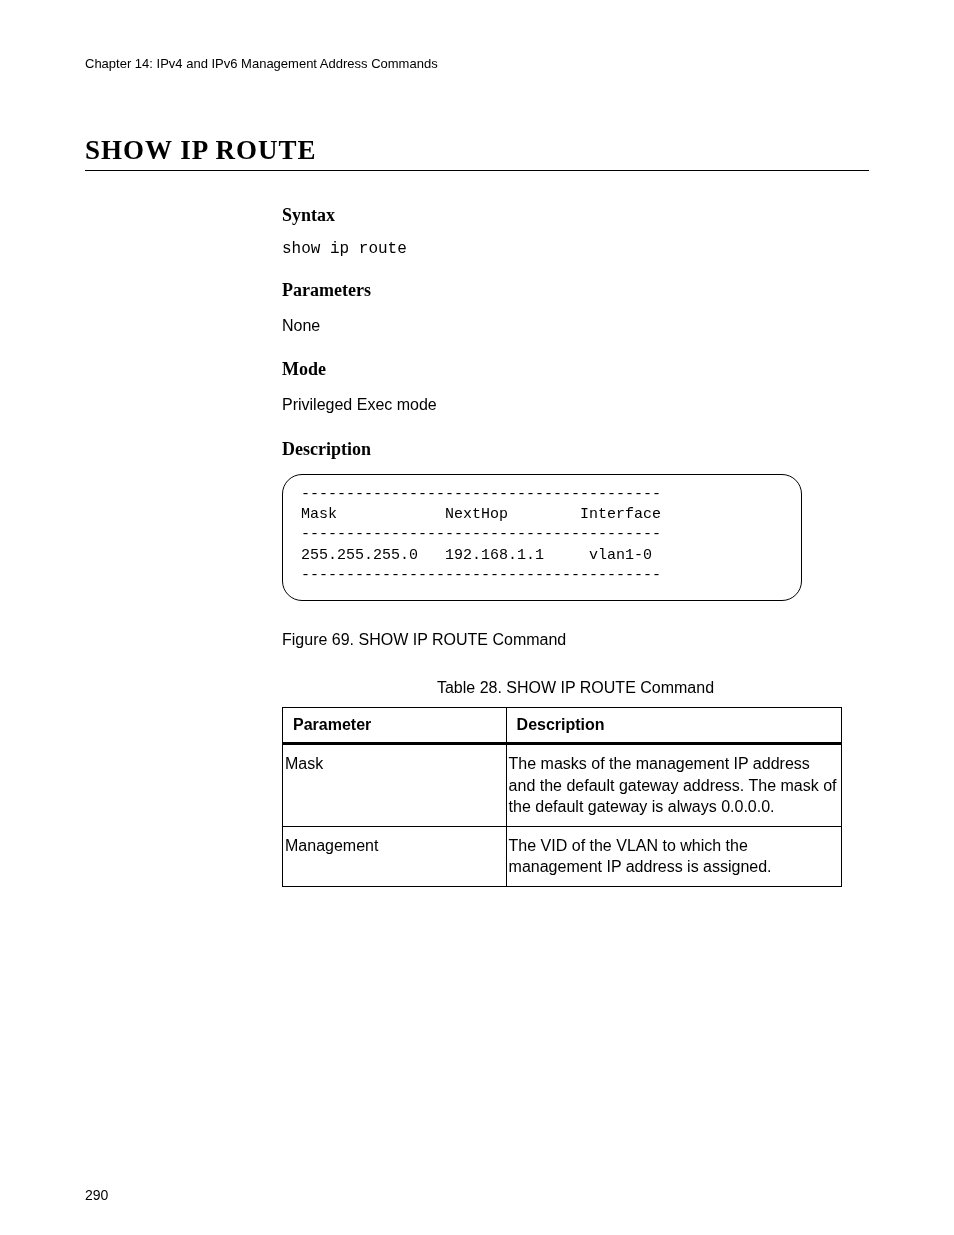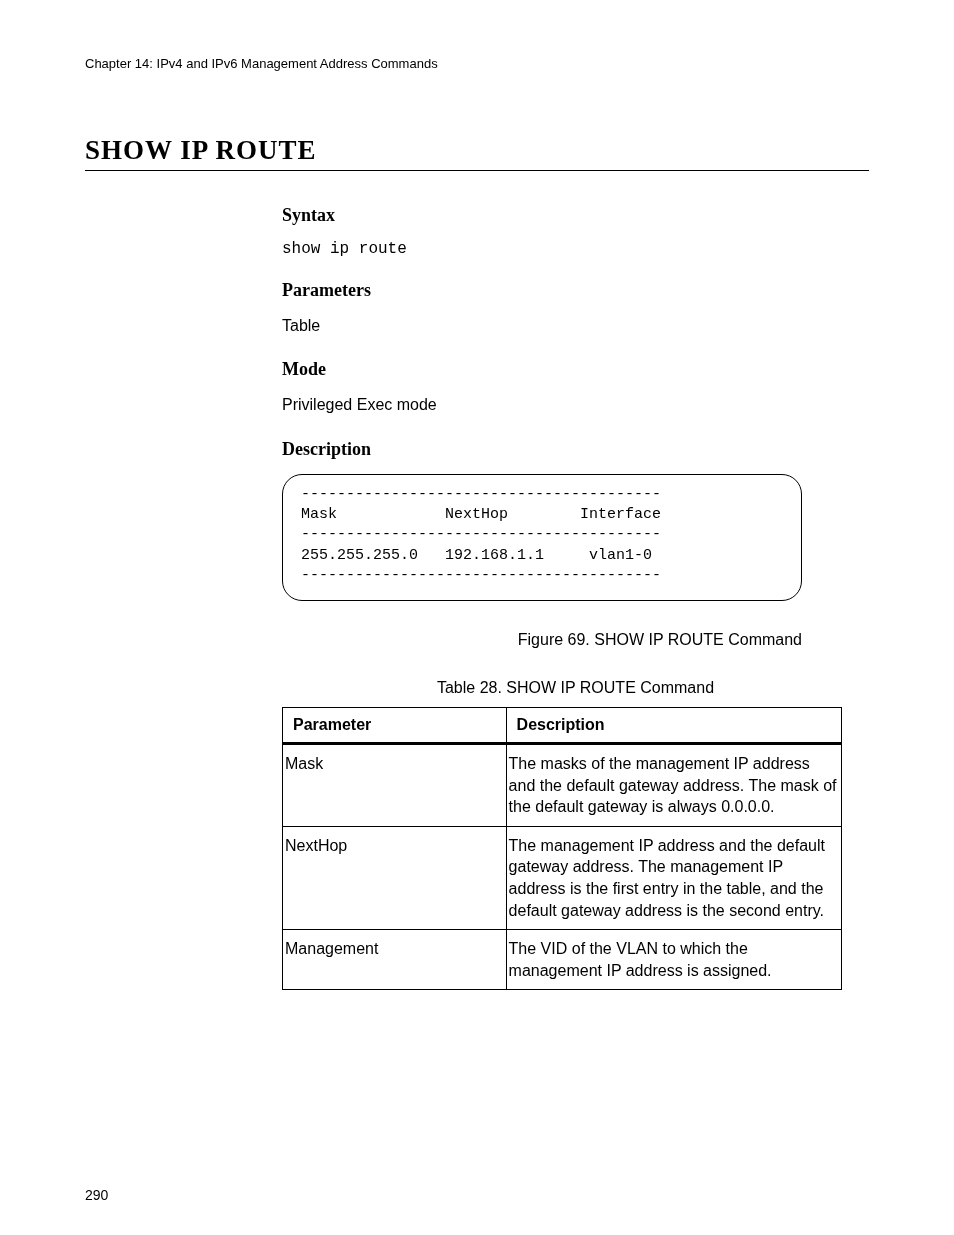--- a/index.html
+++ b/index.html
@@ -51,21 +51,21 @@
       padding: 10px 18px 14px 18px;
       width: 520px;
       font-family: "Courier New", monospace;
       font-size: 15px;
       white-space: pre;
       line-height: 1.35;
       margin-bottom: 30px;
     }
     .figure-caption {
       font-size: 16px;
-      text-align: right;
+      text-align: left;
       width: 520px;
       margin-bottom: 18px;
     }
     .table-caption {
       font-size: 16px;
       text-align: center;
       margin-bottom: 10px;
       margin-top: 30px;
     }
     table.param-table {
@@ -101,21 +101,21 @@
 <div class="chapter-header">Chapter 14: IPv4 and IPv6 Management Address Commands</div>
 
 <div class="page-title">SHOW IP ROUTE</div>
 
 <div class="content">
 
   <div class="section-heading">Syntax</div>
   <div class="syntax-code">show ip route</div>
 
   <div class="section-heading">Parameters</div>
-  <div class="body-text">Table</div>
+  <div class="body-text">None</div>
 
   <div class="section-heading">Mode</div>
   <div class="body-text">Privileged Exec mode</div>
 
   <div class="section-heading">Description</div>
 
   <div class="terminal-box">----------------------------------------
 Mask            NextHop        Interface
 ----------------------------------------
 255.255.255.0   192.168.1.1     vlan1-0
@@ -132,24 +132,20 @@
         <th>Parameter</th>
         <th>Description</th>
       </tr>
     </thead>
     <tbody>
       <tr>
         <td class="col-param">Mask</td>
         <td class="col-desc">The masks of the management IP address and the default gateway address. The mask of the default gateway is always 0.0.0.0.</td>
       </tr>
       <tr>
-        <td class="col-param">NextHop</td>
-        <td class="col-desc">The management IP address and the default gateway address. The management IP address is the first entry in the table, and the default gateway address is the second entry.</td>
-      </tr>
-      <tr>
         <td class="col-param">Management</td>
         <td class="col-desc">The VID of the VLAN to which the management IP address is assigned.</td>
       </tr>
     </tbody>
   </table>
 
 </div>
 
 <div class="page-number">290</div>
 

